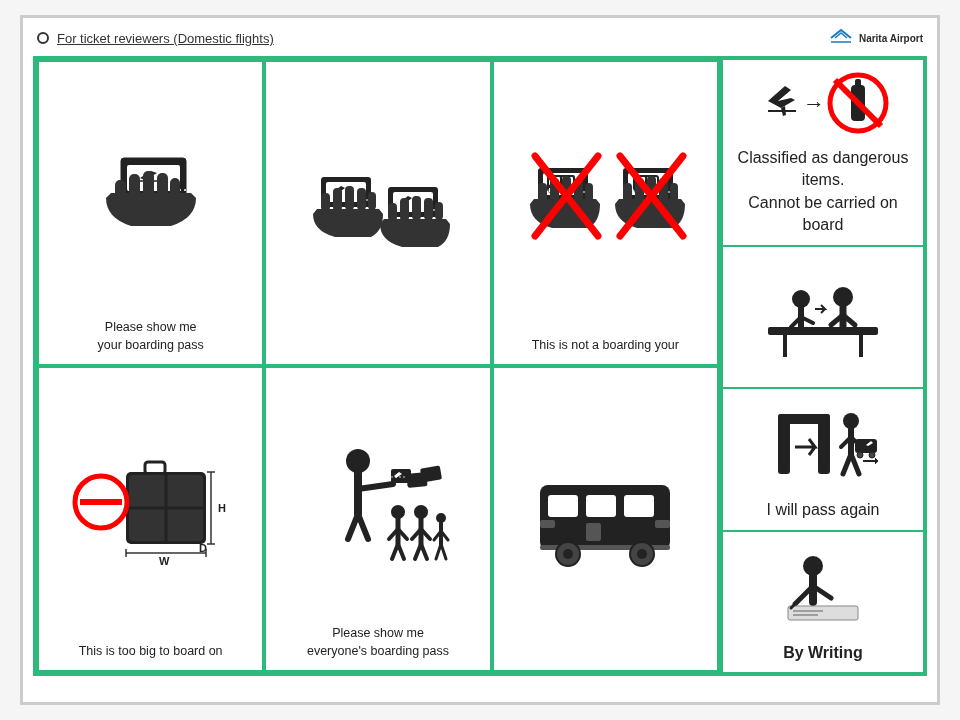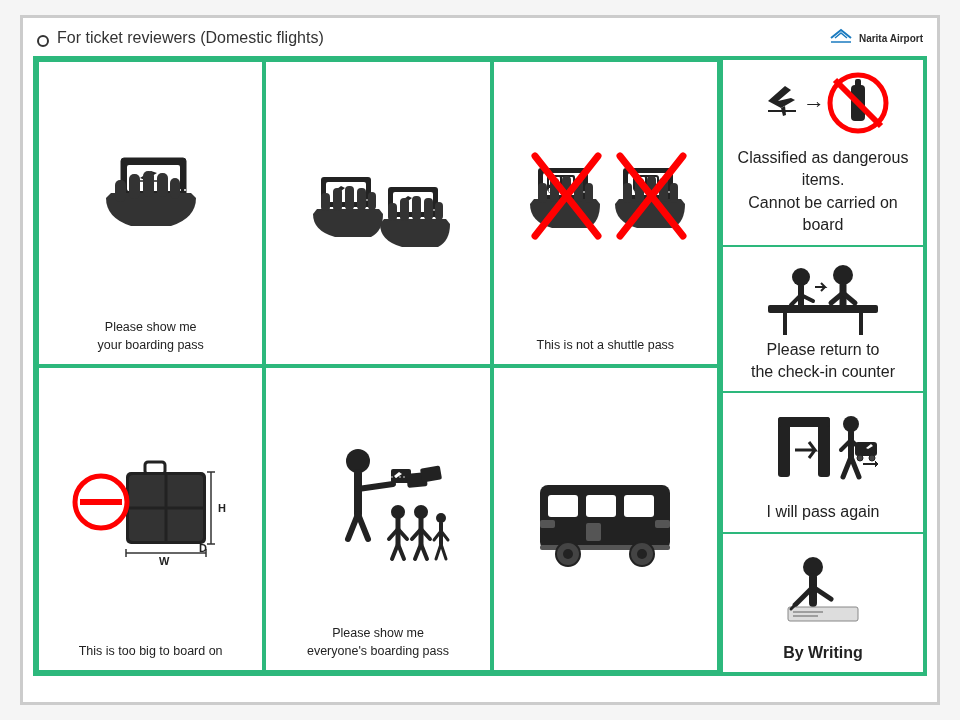--- a/index.html
+++ b/index.html
@@ -23,24 +23,25 @@
     }
     .header {
       display: flex;
       align-items: center;
       justify-content: space-between;
       margin-bottom: 8px;
       padding: 0 4px;
     }
     .header-left {
       display: flex;
-      align-items: flex-end;
+      align-items: center;
       gap: 8px;
-      font-size: 16px;
+      font-size: 13px;
       color: #333;
+      text-decoration: underline;
     }
     .circle-radio {
       width: 12px;
       height: 12px;
       border: 2px solid #333;
       border-radius: 50%;
       display: inline-block;
     }
     .header-right {
       display: flex;
@@ -244,21 +245,21 @@
               <rect x="20" y="32" width="9" height="24" rx="4" fill="#333"></rect>
               <rect x="32" y="30" width="9" height="26" rx="4" fill="#333"></rect>
               <rect x="44" y="32" width="9" height="24" rx="4" fill="#333"></rect>
               <rect x="55" y="37" width="8" height="20" rx="4" fill="#333"></rect>
 
               <line x1="5" y1="10" x2="68" y2="90" stroke="red" stroke-width="7" stroke-linecap="round"></line>
               <line x1="68" y1="10" x2="5" y2="90" stroke="red" stroke-width="7" stroke-linecap="round"></line>
             </g>
           </svg>
         </div>
-        <div class="cell-label">This is not a shuttle pass</div>
+        <div class="cell-label">This is not a boarding your</div>
       </div>
 
       <div class="grid-cell">
         <div class="cell-icon">
           <svg width="160" height="120" viewBox="0 0 160 120">
 
             <rect x="55" y="25" width="80" height="72" rx="5" fill="#222"></rect>
             <rect x="74" y="15" width="20" height="12" rx="3" fill="none" stroke="#222" stroke-width="3"></rect>
             <rect x="58" y="28" width="74" height="66" rx="4" fill="#333"></rect>
             <line x1="95" y1="25" x2="95" y2="97" stroke="#222" stroke-width="3"></line>
@@ -402,21 +403,20 @@
             <line x1="80" y1="38" x2="92" y2="48" stroke="#222" stroke-width="5" stroke-linecap="round"></line>
 
             <circle cx="38" cy="22" r="9" fill="#222"></circle>
             <line x1="38" y1="31" x2="38" y2="52" stroke="#222" stroke-width="6" stroke-linecap="round"></line>
             <line x1="38" y1="40" x2="28" y2="50" stroke="#222" stroke-width="4" stroke-linecap="round"></line>
             <line x1="38" y1="40" x2="50" y2="46" stroke="#222" stroke-width="4" stroke-linecap="round"></line>
 
             <path d="M52 32 L62 32 L58 28 M62 32 L58 36" stroke="#222" stroke-width="2" fill="none"></path>
           </svg>
         </div>
-        <div class="right-cell-label">Please return to<br>the check-in counter</div>
       </div>
 
       <div class="right-cell">
         <div class="right-cell-icon">
           <svg width="120" height="75" viewBox="0 0 120 75">
 
             <rect x="15" y="5" width="12" height="60" rx="3" fill="#222"></rect>
             <rect x="55" y="5" width="12" height="60" rx="3" fill="#222"></rect>
             <rect x="15" y="5" width="52" height="10" rx="3" fill="#222"></rect>
 

